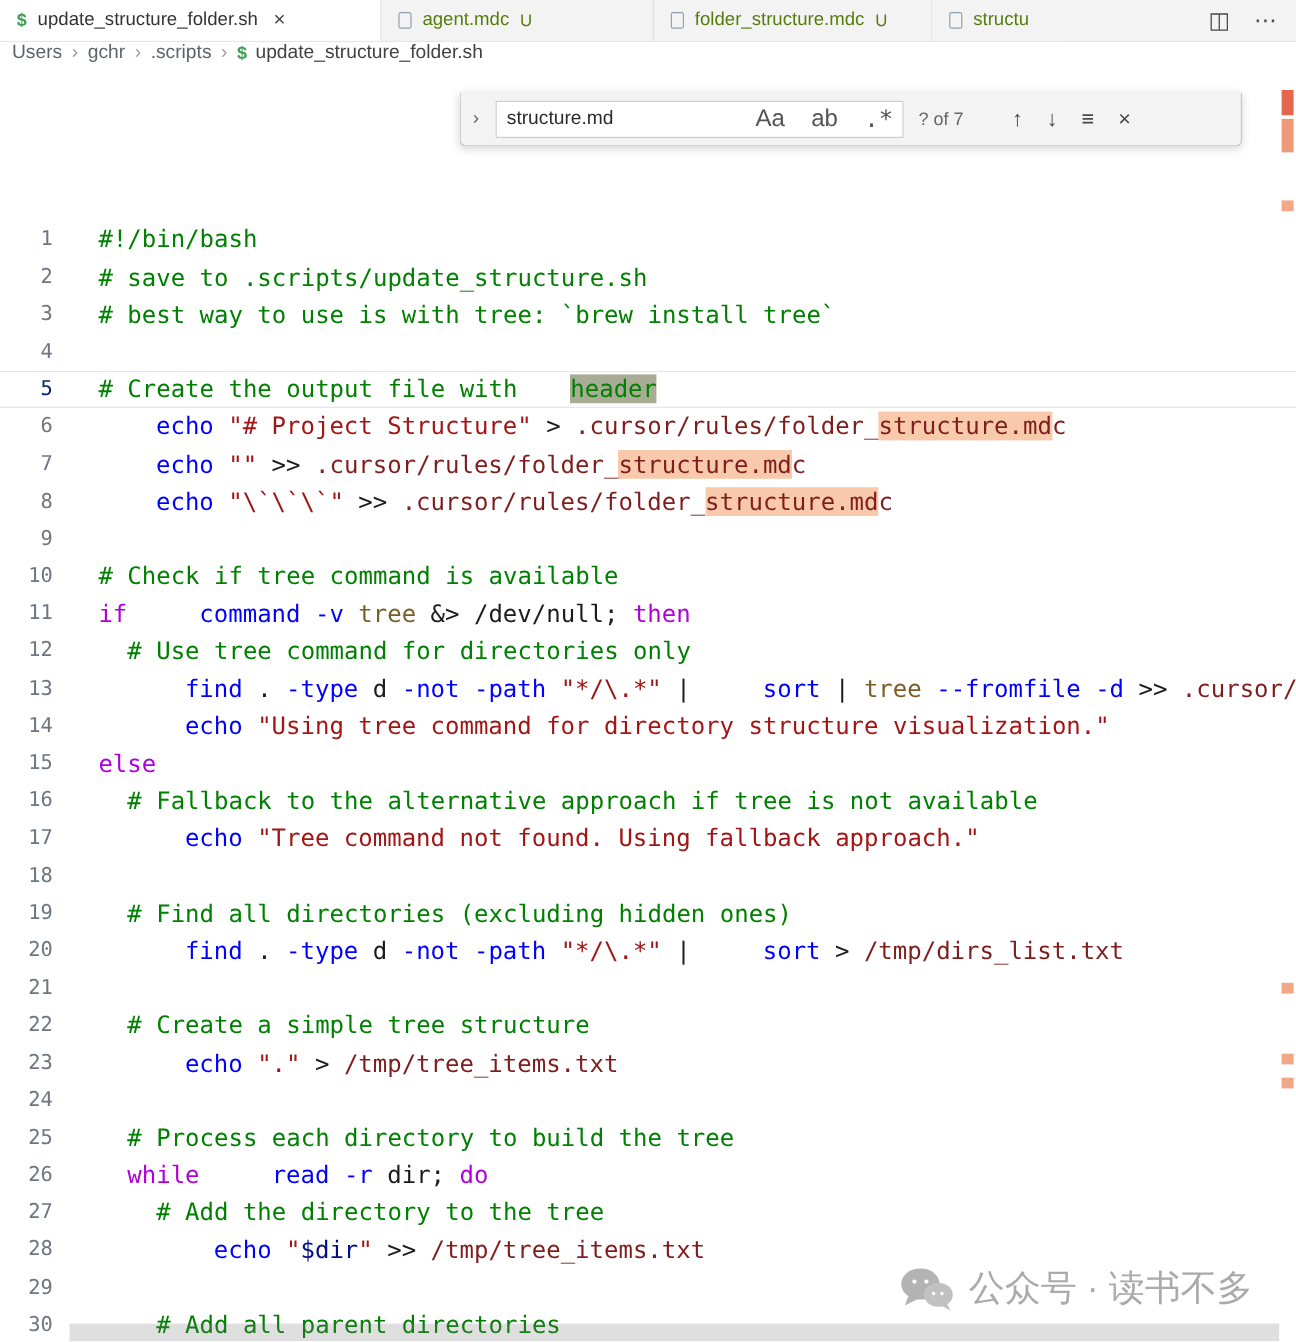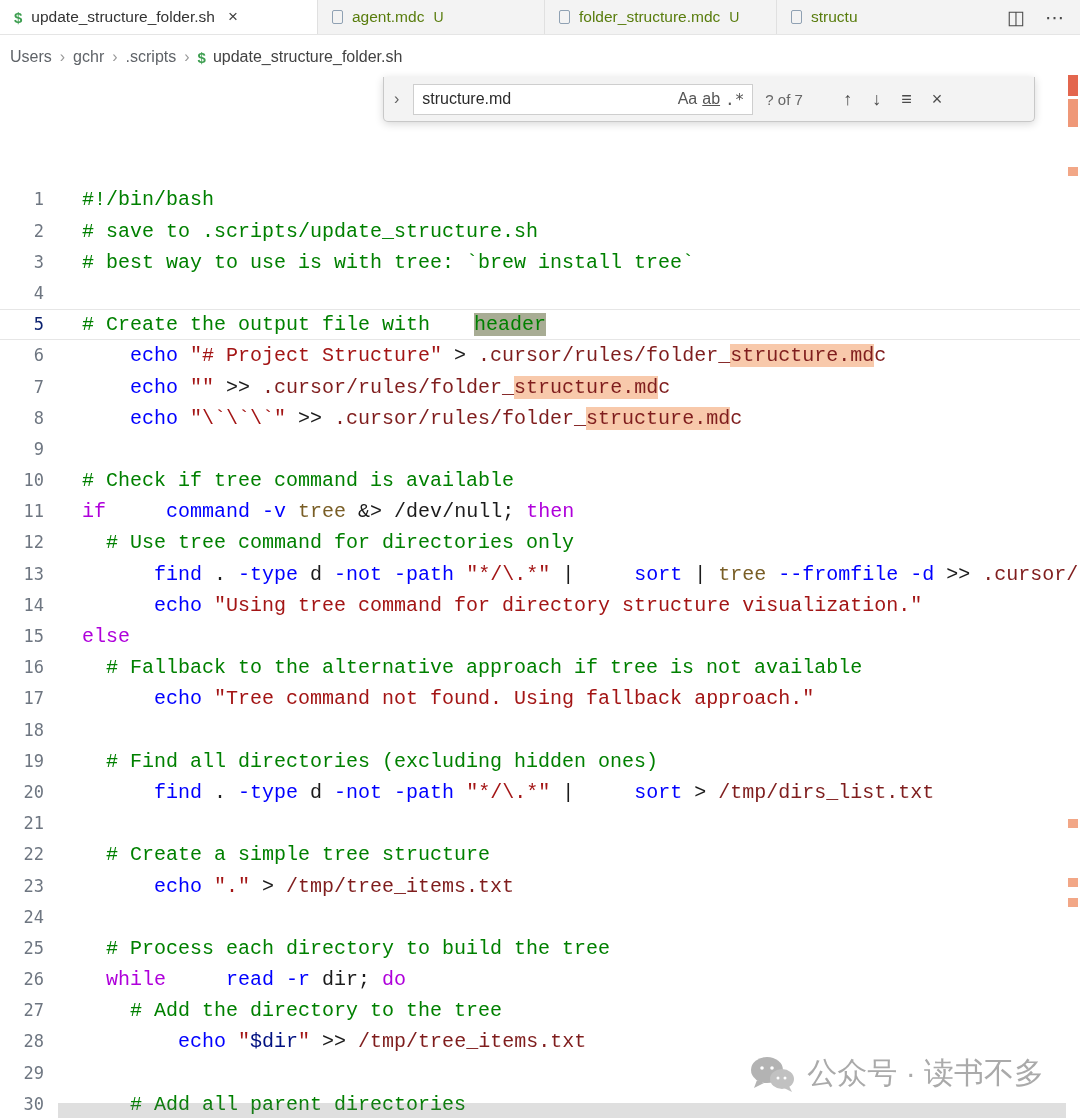--- a/index.html
+++ b/index.html
@@ -17,49 +17,49 @@
   .tlabel.green, .badge { color:#587c0c; }
   .badge { font-size:14px; }
   .shicon { color:#3d9e50; font-weight:bold; font-size:15px; }
   .docicon { width:11px; height:14px; border:1.5px solid #8fa1b3; border-radius:2px; display:inline-block; flex:none; }
   .tclose { color:#424242; font-size:17px; margin-left:4px; }
   .t1 { width:318px; } .t2 { width:227px; } .t3 { width:232px; } .t4 { width:112px; border-right:none;text-align:right; }
   .tabactions { margin-left:auto; display:flex; align-items:center; gap:20px; padding:0 16px; color:#4a4a4a; }
   .tabactions .action { font-size:19px; cursor:pointer; }
 
   
-  .breadcrumb { display:flex; align-items:flex-end; height:31px; padding:0 10px; font-size:16px; color:#5f6368; background:#fff; }
+  .breadcrumb { display:flex; align-items:flex-start; height:31px; padding:0 10px; font-size:16px; color:#5f6368; background:#fff; }
   .bc-item { cursor:pointer; }
   .bc-sep { margin:0 8px; color:#9a9a9a; }
   .bc-file { display:flex; align-items:center; gap:7px; color:#424242; cursor:pointer; }
 
   
   .findbar { position:absolute; top:77px; left:383px; width:652px; height:45px; background:#f3f3f3;
              border:1px solid #c8c8c8; border-top:none; border-radius:0 0 5px 5px;
              box-shadow:0 2px 8px rgba(0,0,0,.16); display:flex; align-items:center; gap:12px;
              padding:0 10px 0 8px; z-index:6; }
   .chev { color:#616161; font-size:16px; cursor:pointer; padding:0 2px; }
   .findinput { display:flex; align-items:center; height:31px; background:#fff; border:1px solid #cecece;
                padding:0 8px; width:340px; font-size:16px; color:#2b2b2b; }
   .findinput .q { flex:1; white-space:nowrap; overflow:hidden; }
-  .opt { color:#555; font-size:16px; margin-left:5px; cursor:pointer; }
-  .opt.ww { text-decoration:underline; }
+  .opt { color:#555; font-size:20px; margin-left:22px; cursor:pointer; }
+  .opt.ww { }
   .opt.rx { font-family:"DejaVu Sans Mono", monospace; }
   .results { color:#666; font-size:15px; width:62px; }
   .fbtn { color:#4a4a4a; font-size:18px; cursor:pointer; padding:0 4px; }
 
   
   .codearea { position:absolute; top:66px; left:0; right:0; bottom:0; overflow:hidden; background:#fff;
               padding-top:56px; font-family:"DejaVu Sans Mono", monospace; font-size:20px;
               line-height:31.2px; white-space:pre; }
   .line { display:flex; height:31.2px; }
   .line.current { box-shadow: inset 0 1px 0 #e6e6e6, inset 0 -1px 0 #e6e6e6; }
   .ln { width:44px; text-align:right; color:#6e7681; font-size:17px; flex:none; line-height:31.2px; }
   .line.current .ln { color:#0b216f; }
-  .code { margin-left:38px;font-family:Liberation Mono, monospace; }
+  .code { margin-left:38px; }
   .t-comment { color:#008000; }
   .t-string  { color:#a31515; }
   .t-keyword { color:#af00db; }
   .t-command { color:#0000ff;margin-left:48px; }
   .t-flag    { color:#0000ff; }
   .t-func    { color:#795e26; }
   .t-path    { color:#7f1d1d; }
   .t-var     { color:#001080; }
   .t-plain   { color:#1b1b1b; }
   .hl-match  { background:rgba(234,92,0,.33); }

